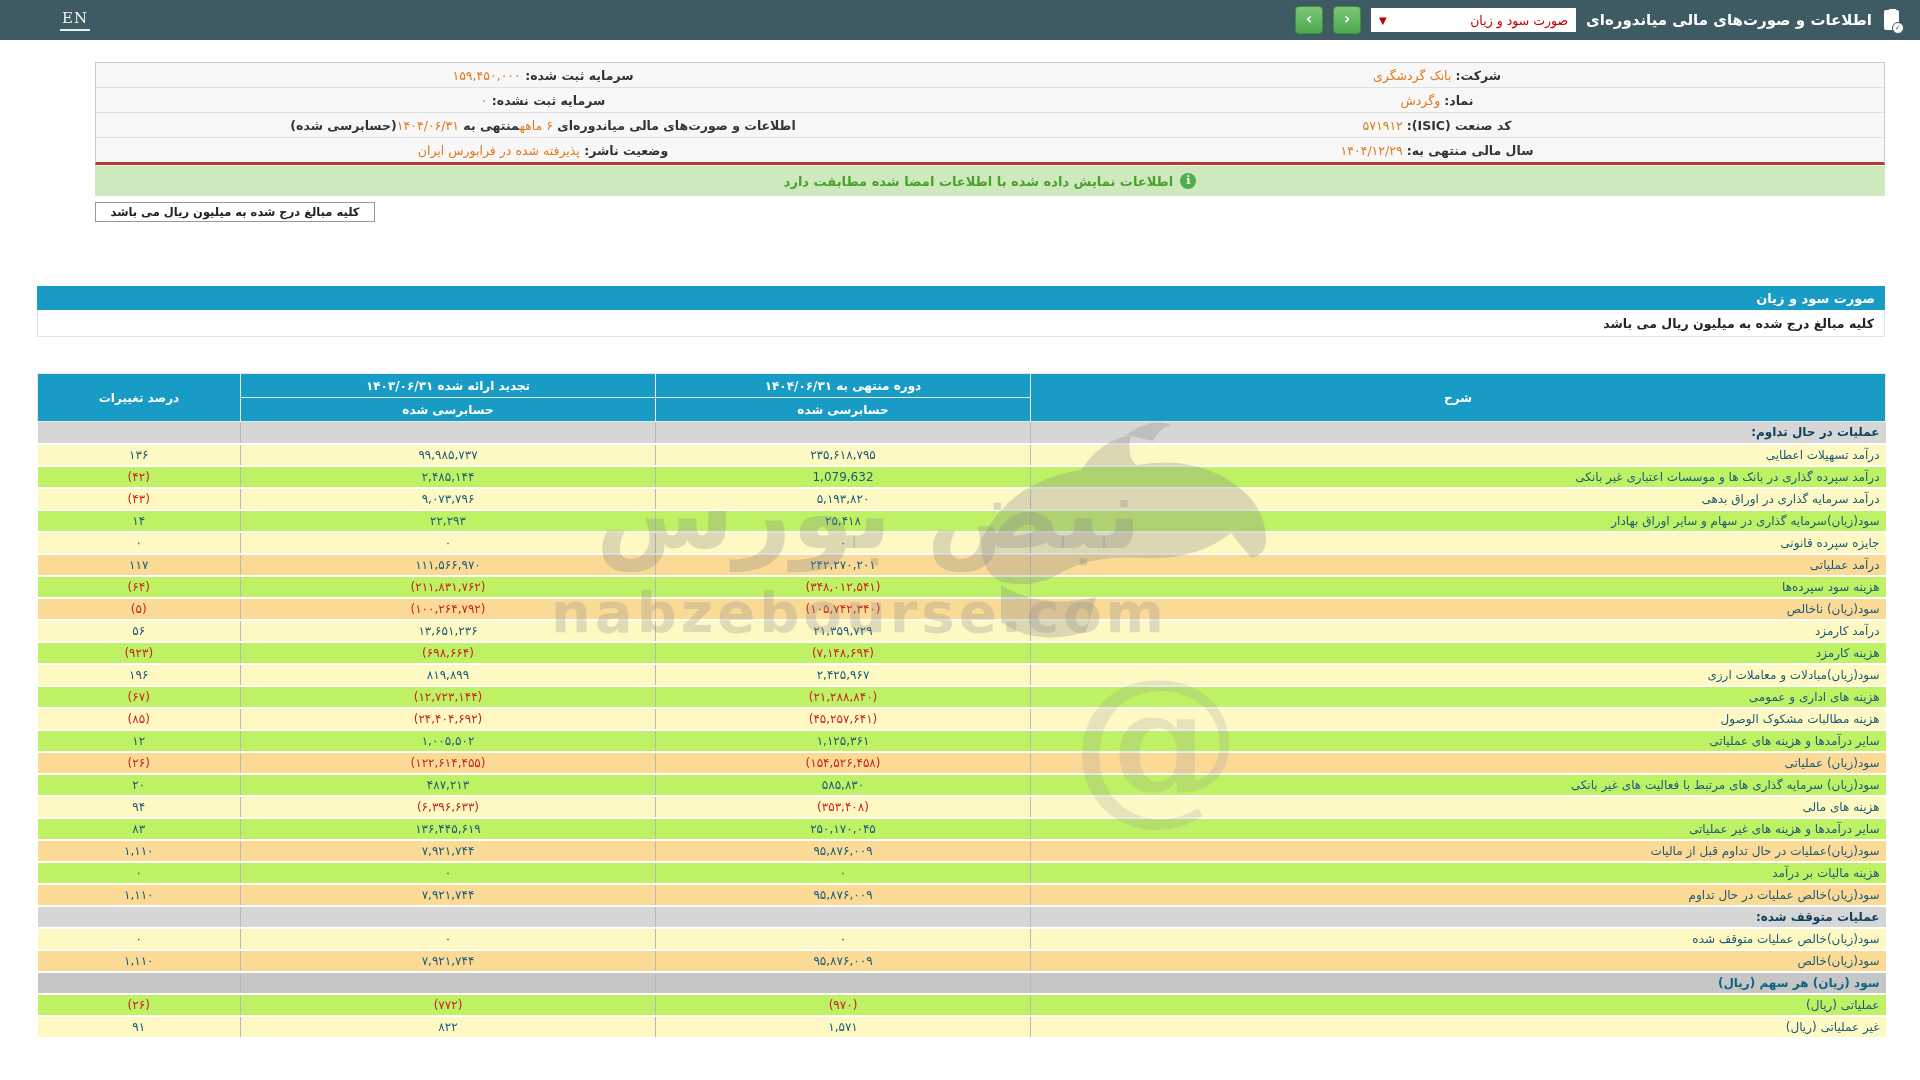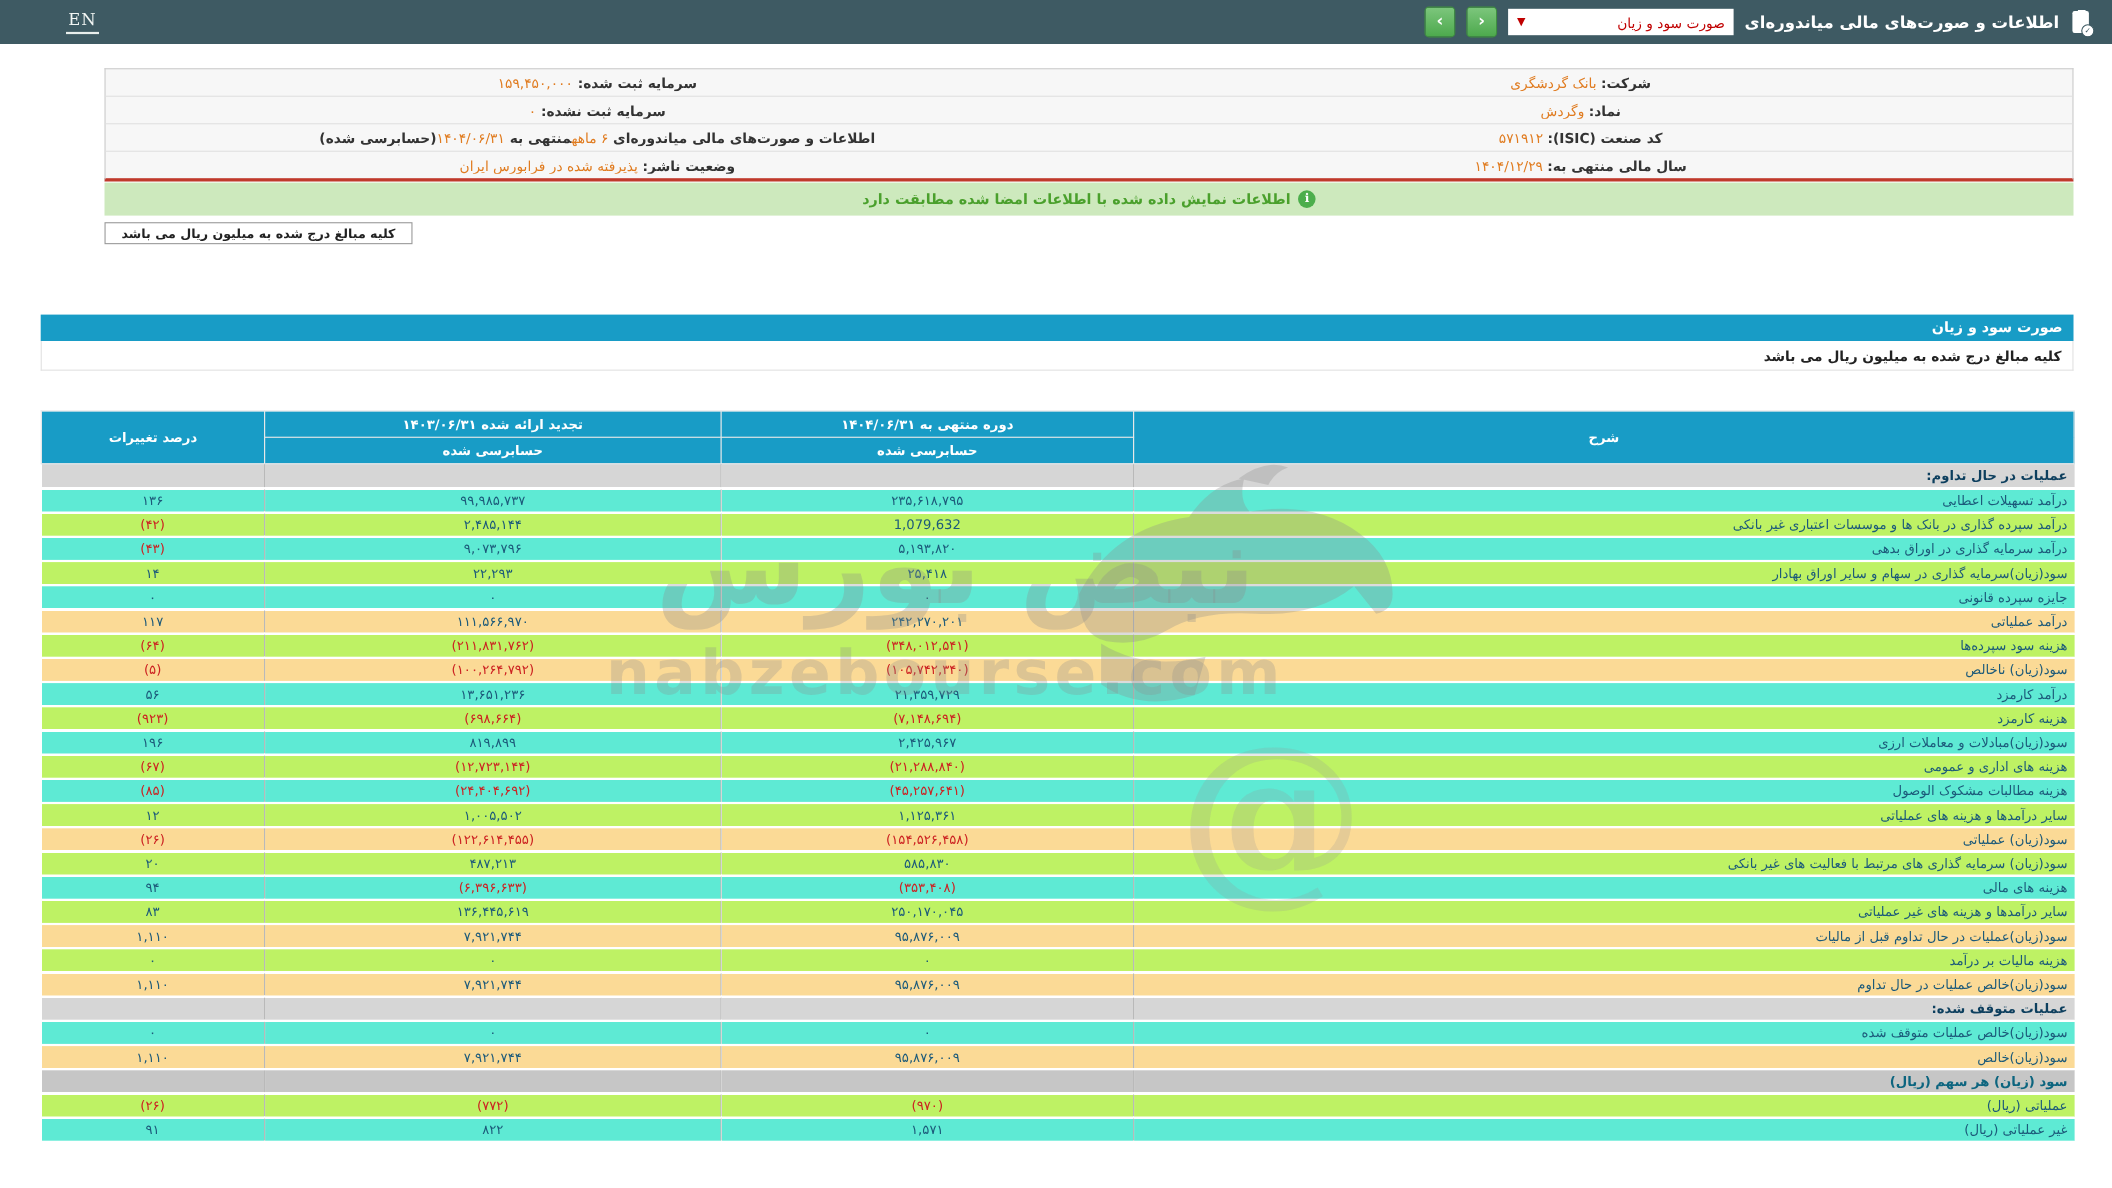--- a/index.html
+++ b/index.html
@@ -100,21 +100,21 @@
     border:1px solid #e8e8e8;height:23px;text-align:center;padding:0 4px;
   }
   .fin-table td{
     height:22px;border-bottom:2px solid #ffffff;border-left:1px solid #b9b9b9;
     font-size:12px;padding:0 6px;box-sizing:border-box;white-space:nowrap;overflow:hidden;
   }
   .fin-table td:last-child{border-left:none;}
   td.desc{color:#1c5a7a;text-align:right;}
   td.val{text-align:center;direction:ltr;color:#1c5a7a;}
   td.val.neg{color:#cc2222;}
-  tr.row-blue td{background:#5eead4;}
+  tr.row-blue td{background:#fef9c3;}
   tr.row-gray td{background:#bef264;}
   tr.row-orange td{background:#fbda96;}
   tr.row-section td{background:#d6d6d6;}
   tr.row-section td.desc{font-weight:bold;color:#0d3f5e;margin-left:11px;}
   tr.row-section2 td{background:#c6c6c6;}
   tr.row-section2 td.desc{font-weight:bold;color:#0d657f;}
   
   .watermark{position:absolute;left:11px;top:0;width:1632px;height:1080px;pointer-events:none;z-index:5;}
   .wm-fa{
     position:absolute;left:585px;top:455px;font-size:100px;font-weight:bold;

